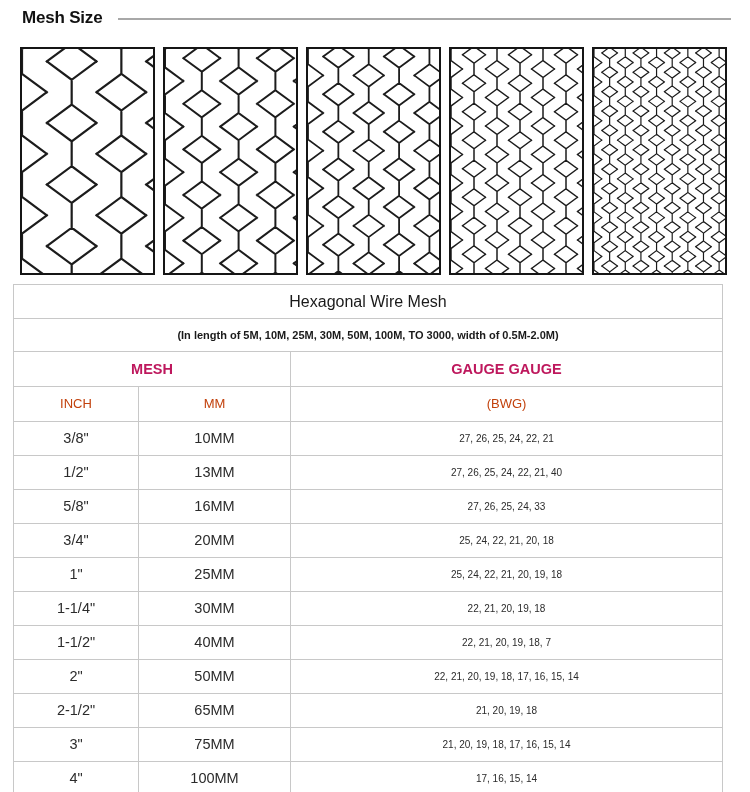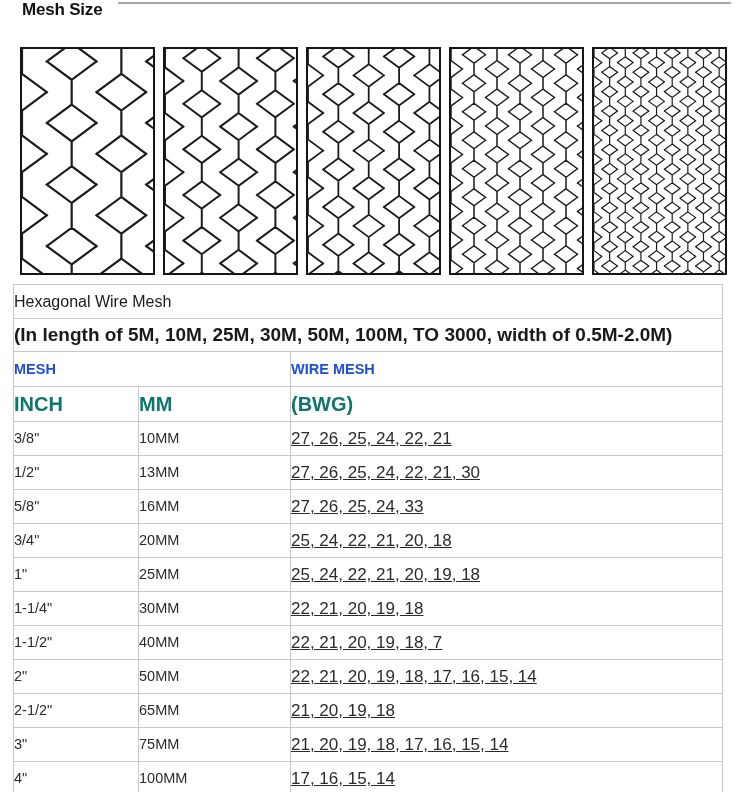--- a/index.html
+++ b/index.html
@@ -15,21 +15,21 @@
     overflow: hidden;
   }
 
   
   .section-head {
     position: absolute;
     left: 0; top: 0;
     width: 750px;
     height: 36px;
     display: flex;
-    align-items: flex-start;
+    align-items: center;
   }
   .section-title {
     margin-left: 22px;
     font-size: 17px;
     font-weight: bold;
     letter-spacing: -0.2px;
     color: #111111;
     white-space: nowrap;
   }
   .title-rule {
@@ -71,57 +71,57 @@
     position: absolute;
     left: 13px;
     top: 284px;
     width: 709px;
     border-collapse: collapse;
     table-layout: fixed;
     background: #ffffff;
   }
   .spec-table td {
     border: 1px solid #c8c8c8;
+    text-align: center;
     vertical-align: middle;
     font-size: 14.5px;
     color: #2b2b2b;
     padding: 0;
     height: 33px;
     line-height: 33px;
   }
   .spec-table td.title-cell {
     font-size: 16px;
     color: #1a1a1a;
     height: 33px;
     line-height: 33px;
   }
   .spec-table td.sub-cell {
-    font-size: 19px;
+    font-size: 11px;
     font-weight: bold;
     color: #1a1a1a;
     height: 32px;
     line-height: 32px;
   }
   .spec-table td.group-cell {
     font-size: 14.5px;
     font-weight: bold;
-    color: #1d4ed8;
+    color: #be185d;
     height: 34px;
     line-height: 34px;
   }
   .spec-table td.unit-cell {
-    font-size: 20px;
-    font-weight: bold;
-    color: #0f766e;
+    font-size: 13px;
+    font-weight: normal;
+    color: #c2410c;
     height: 34px;
     line-height: 34px;
   }
   .spec-table td.gauge-cell {
-    font-size: 17px;
-    text-decoration: underline;
+    font-size: 10px;
   }
   .col-inch { width: 125px; }
   .col-mm   { width: 152px; }
   .col-bwg  { width: 432px; }
 </style>
 </head>
 <body>
 
 <div class="section-head">
   <div class="section-title">Mesh Size</div>
@@ -174,36 +174,36 @@
   </colgroup>
   <tbody>
     <tr>
       <td class="title-cell" colspan="3">Hexagonal Wire Mesh</td>
     </tr>
     <tr>
       <td class="sub-cell" colspan="3">(In length of 5M, 10M, 25M, 30M, 50M, 100M, TO 3000, width of 0.5M-2.0M)</td>
     </tr>
     <tr>
       <td class="group-cell" colspan="2">MESH</td>
-      <td class="group-cell">WIRE MESH</td>
+      <td class="group-cell">GAUGE GAUGE</td>
     </tr>
     <tr>
       <td class="unit-cell">INCH</td>
       <td class="unit-cell">MM</td>
       <td class="unit-cell">(BWG)</td>
     </tr>
   <tr>
         <td>3/8"</td>
         <td>10MM</td>
         <td class="gauge-cell">27, 26, 25, 24, 22, 21</td>
       </tr>
       <tr>
         <td>1/2"</td>
         <td>13MM</td>
-        <td class="gauge-cell">27, 26, 25, 24, 22, 21, 30</td>
+        <td class="gauge-cell">27, 26, 25, 24, 22, 21, 40</td>
       </tr>
       <tr>
         <td>5/8"</td>
         <td>16MM</td>
         <td class="gauge-cell">27, 26, 25, 24, 33</td>
       </tr>
       <tr>
         <td>3/4"</td>
         <td>20MM</td>
         <td class="gauge-cell">25, 24, 22, 21, 20, 18</td>

